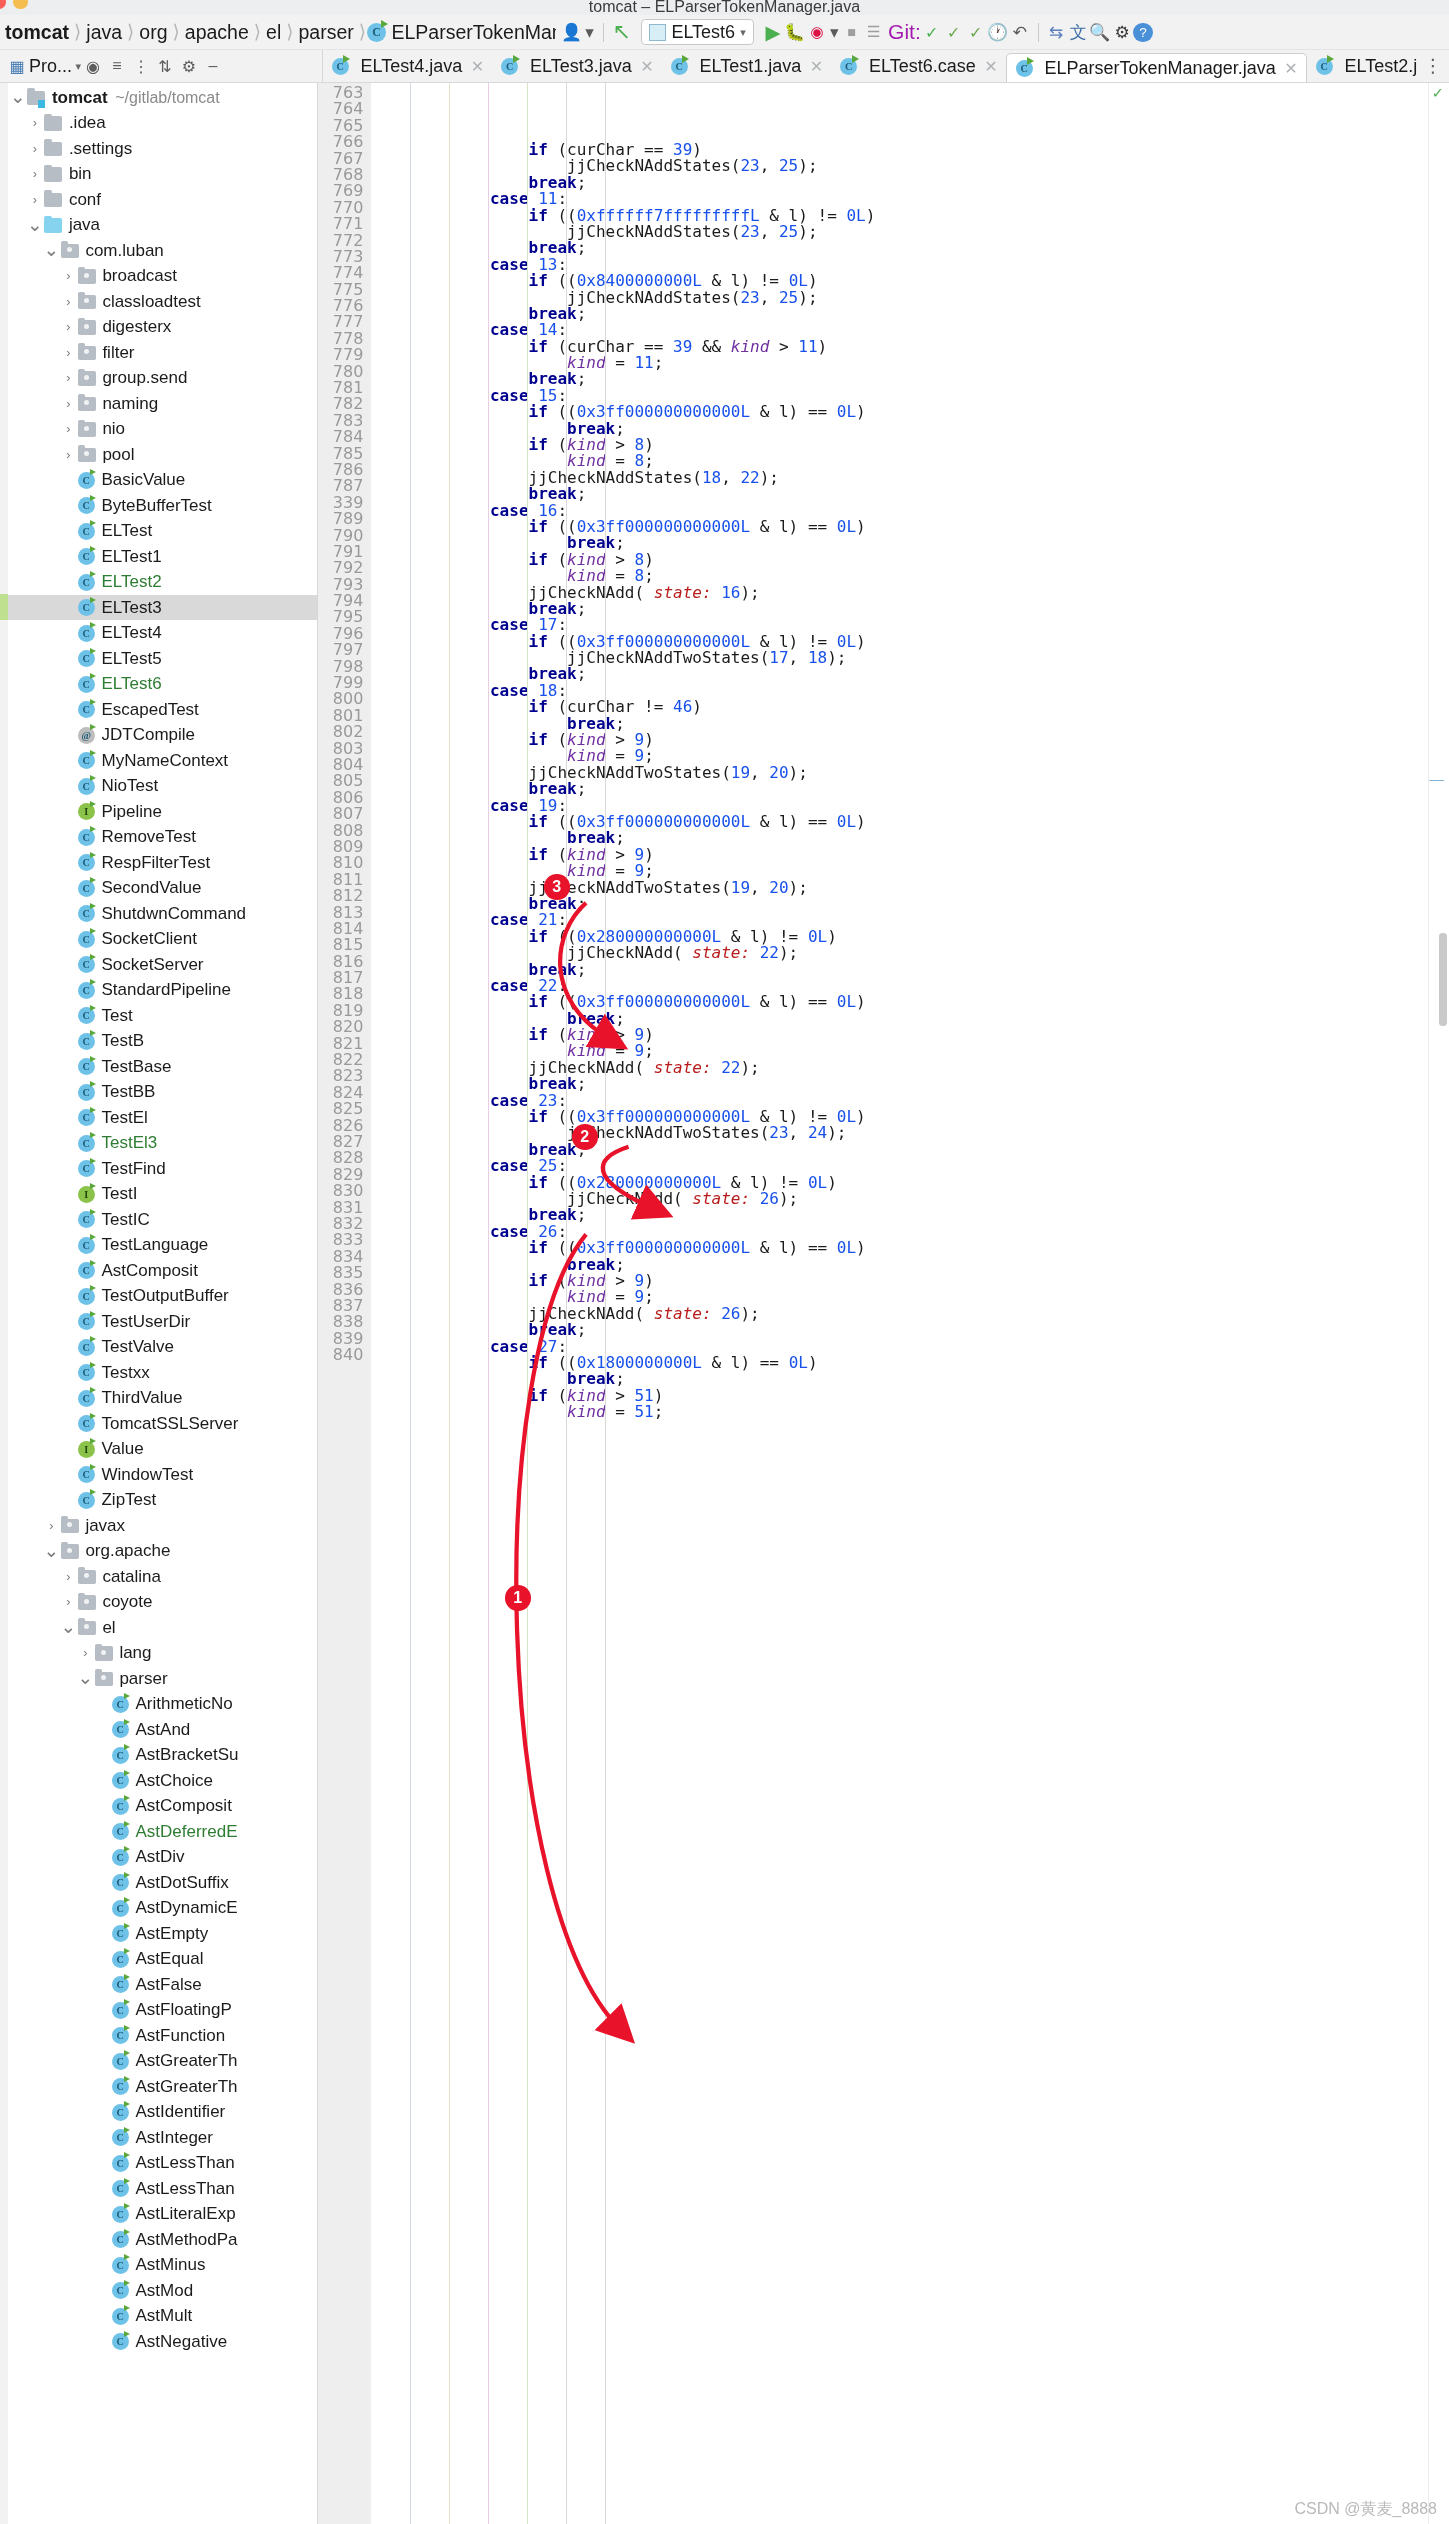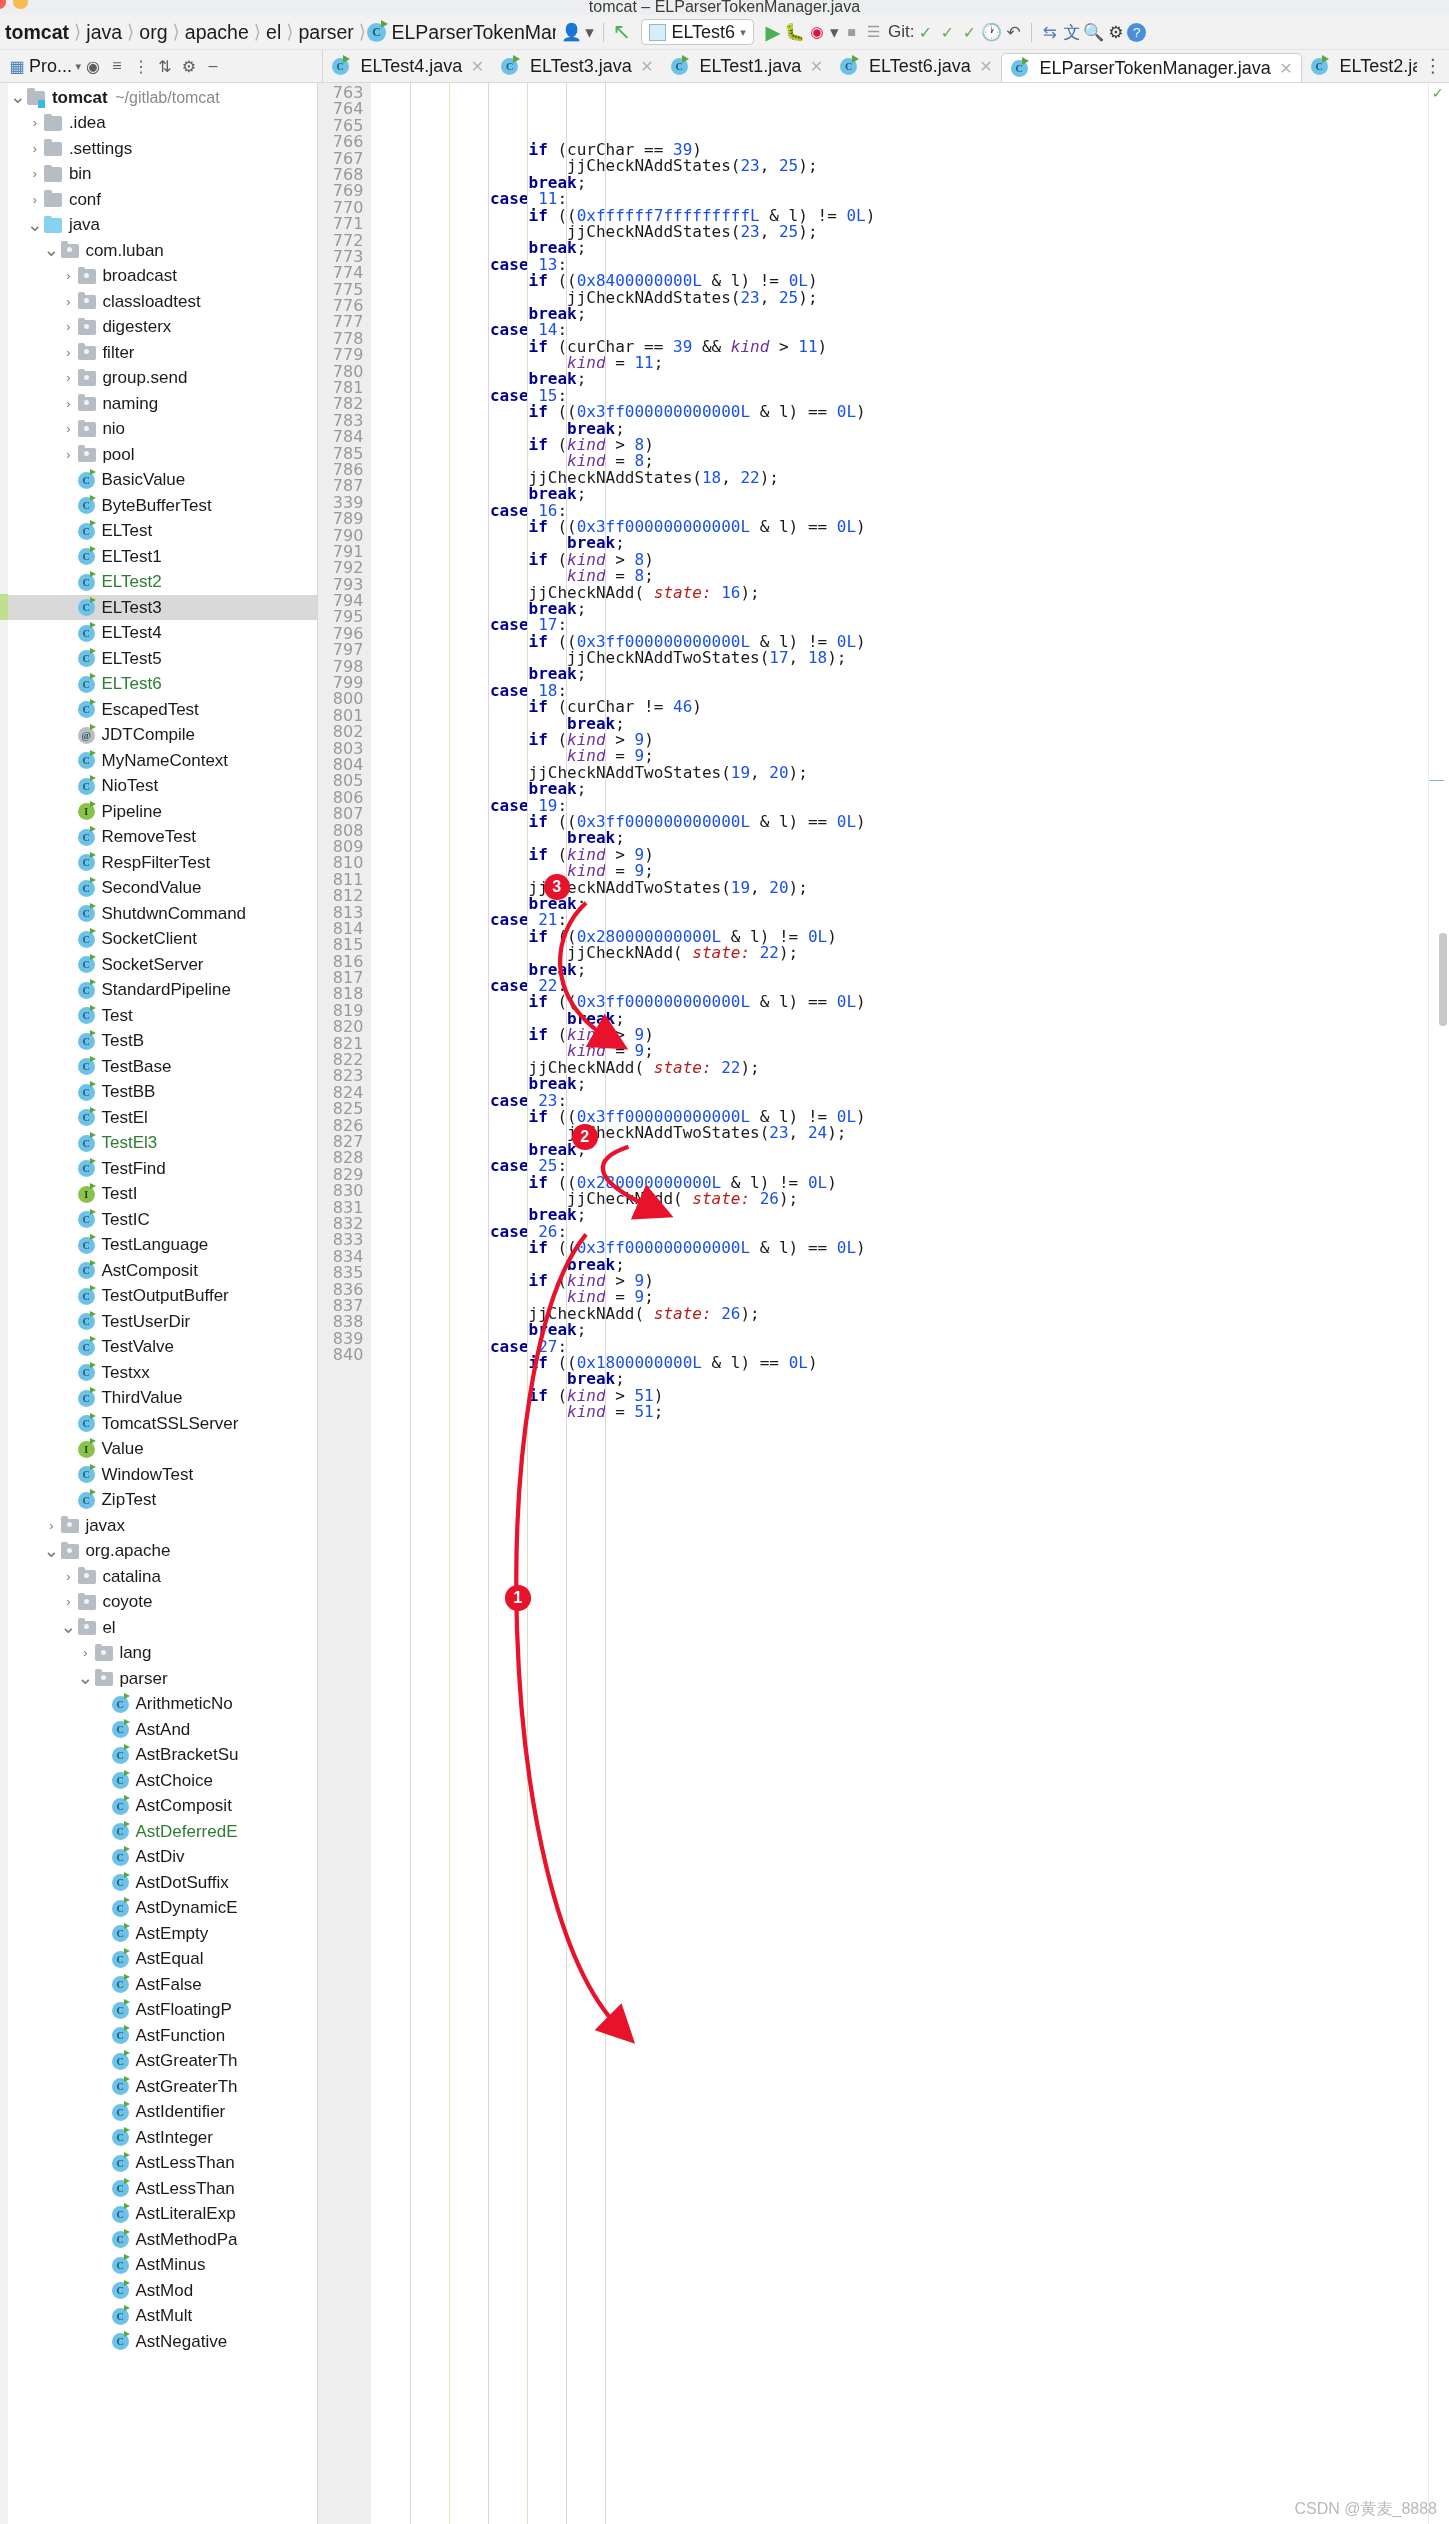--- a/index.html
+++ b/index.html
@@ -57,21 +57,21 @@
     display:flex;align-items:center;gap:5.1px;height:24px;
     border:0.8px solid #c8c8c8;border-radius:4.2px;background:#fff;
     padding:0 6.8px;font-size:18px;color:#1b1b1b;white-space:nowrap;
   }
   .runcfg .fileico{
     width:15.3px;height:15.3px;border:1.7px solid #8fb9cf;background:#d8eef7;flex:0 0 15.3px;
   }
   .caret{font-size:11px;color:#666;}
   .play{color:#4caf50;font-size:19.5px;}
   .bug{color:#5b5b5b;font-size:17px;}
-  .gitlbl{font-size:17px;color:#404040;margin-left:3.4px;}
+  .gitlbl{font-size:21px;color:#a21caf;margin-left:3.4px;}
   .chk{color:#4caf50;font-size:16px;}
   .chk2{color:#6aa84f;font-size:16px;}
 
   
   .row2{flex:0 0 32px;height:32px;display:flex;background:#f2f2f2;border-bottom:0.8px solid #d9d9d9;}
   .proj-head{
     width:317px;flex:0 0 317px;display:flex;align-items:center;gap:0px;
     padding-left:5.1px;border-right:0.8px solid #d6d6d6;background:#f2f2f2;
   }
   .proj-name{font-size:18px;color:#1b1b1b;white-space:nowrap;margin-right:3.4px;}
@@ -279,21 +279,21 @@
           <span class="cls-ico" style="width: 17px; height: 17px; flex: 0 0 17px;">
             <span style="font-size: 10.2px;">C</span>
           </span>
           <span>ELTest1.java</span>
           <span class="x">✕</span>
         </div>
         <div class="tab">
           <span class="cls-ico" style="width: 17px; height: 17px; flex: 0 0 17px;">
             <span style="font-size: 10.2px;">C</span>
           </span>
-          <span>ELTest6.java</span>
+          <span>ELTest6.case</span>
           <span class="x">✕</span>
         </div>
         <div class="tab active">
           <span class="cls-ico" style="width: 17px; height: 17px; flex: 0 0 17px;">
             <span style="font-size: 10.2px;">C</span>
           </span>
           <span>ELParserTokenManager.java</span>
           <span class="x">✕</span>
         </div>
         <div class="tab">

